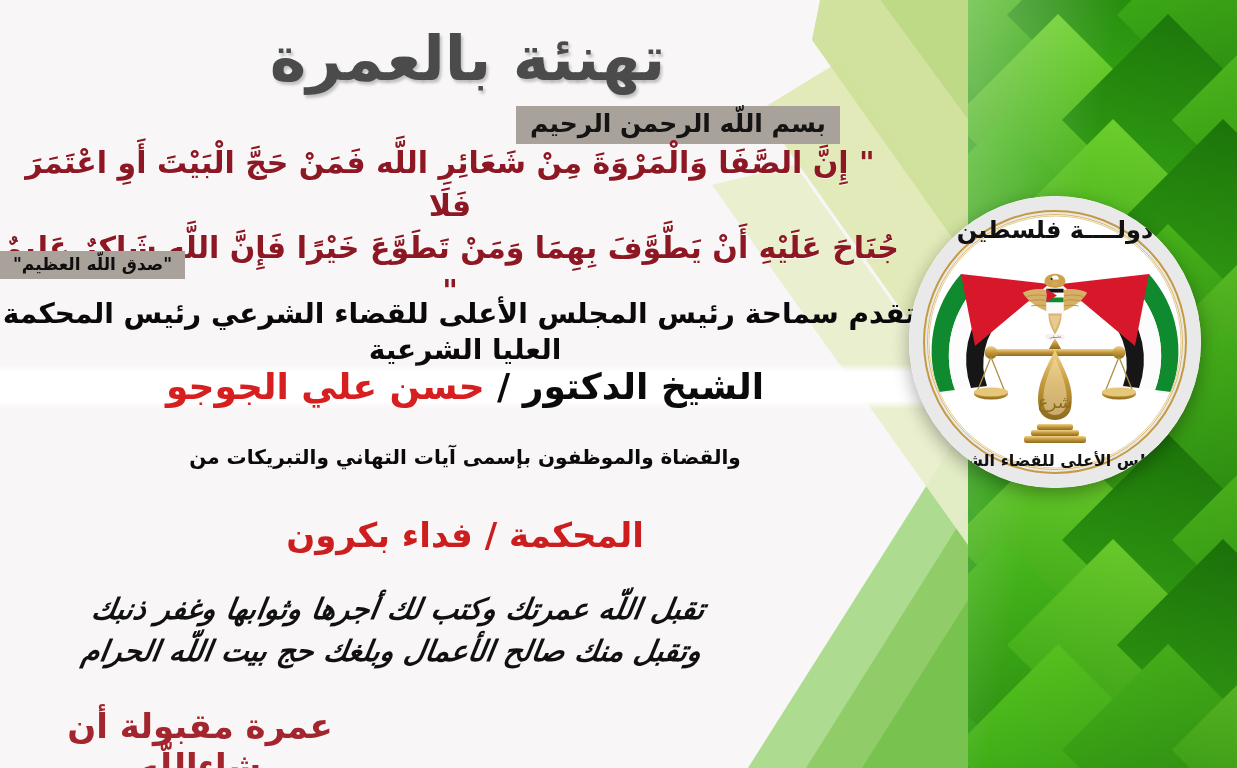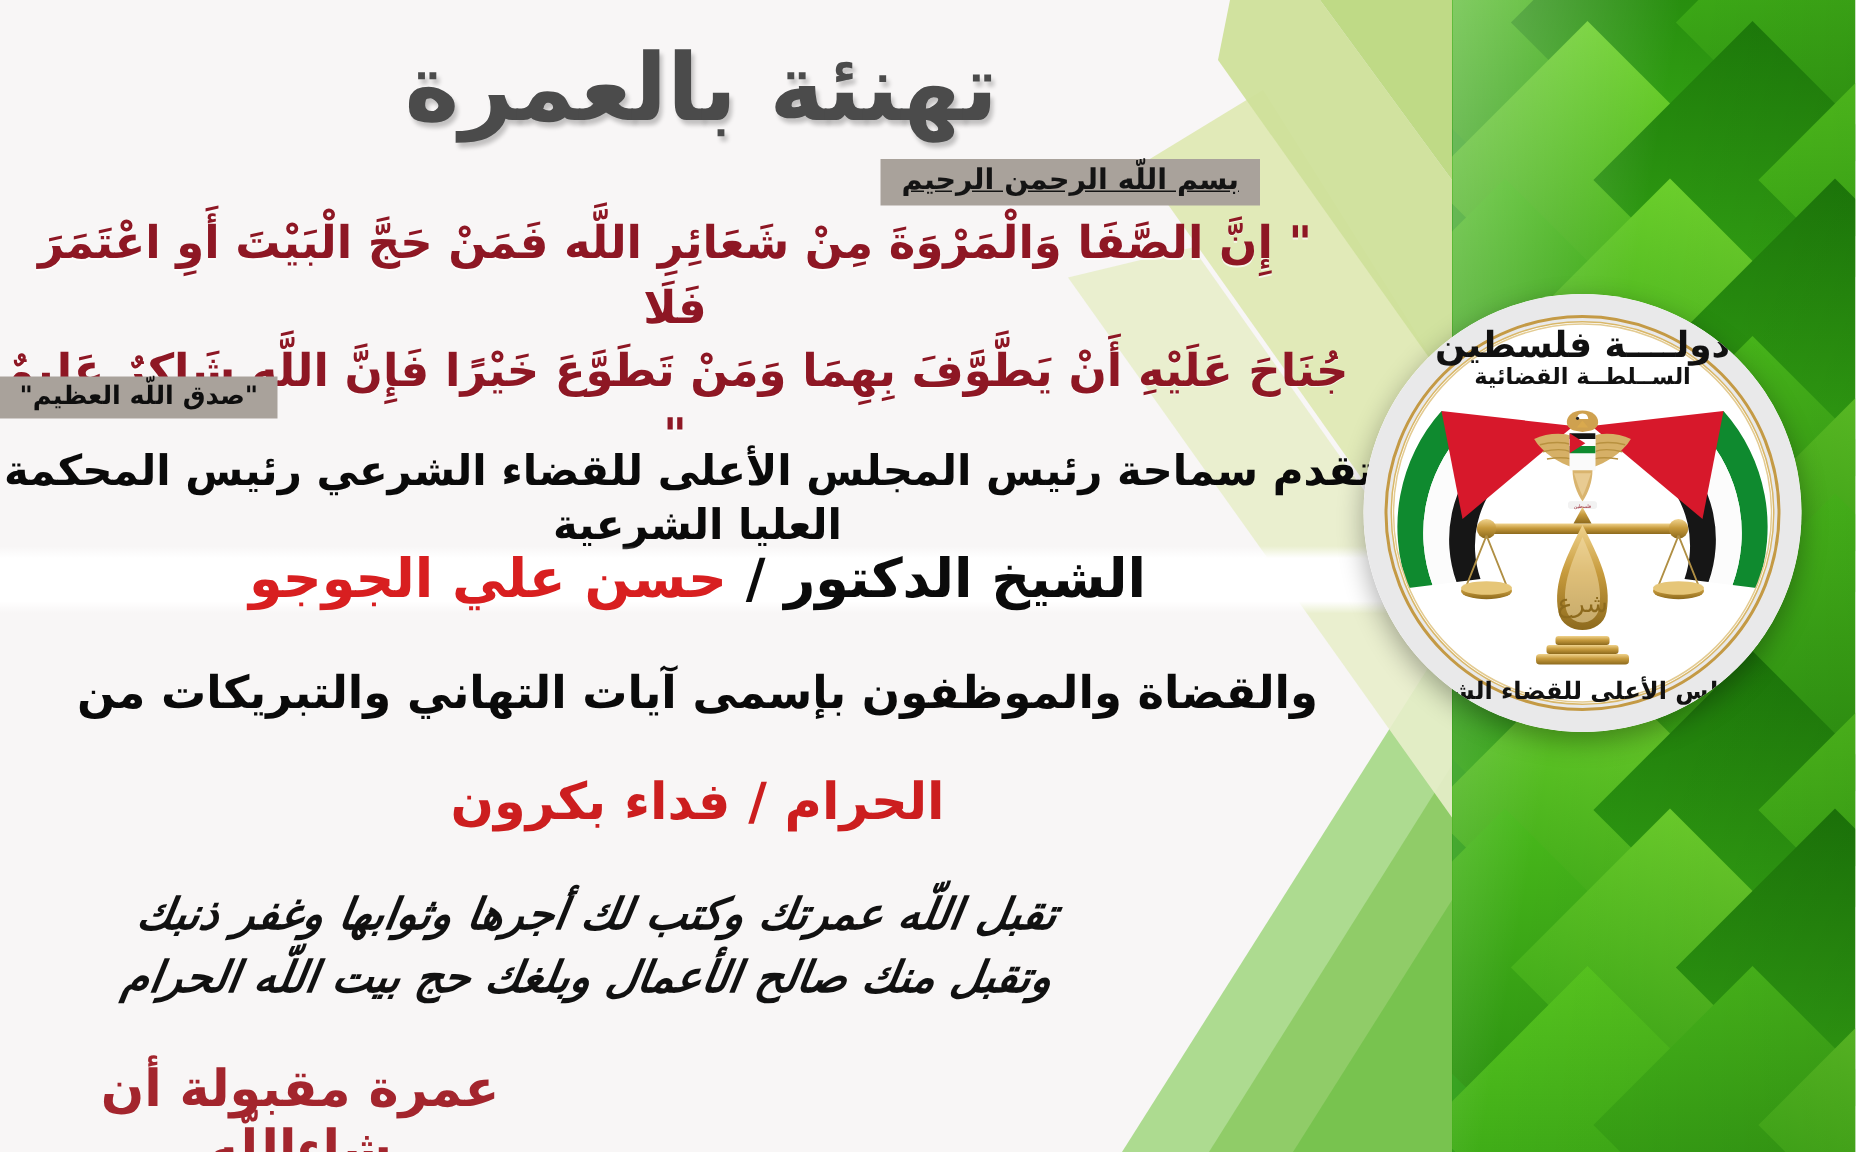--- a/index.html
+++ b/index.html
@@ -46,23 +46,22 @@
     text-align:center;
     font-size:62px; font-weight:700; letter-spacing:2px;
     color:#4b4b4b;
     text-shadow:2px 3px 3px rgba(0,0,0,.22), 0 0 1px #fff;
   }
 
   #basmala{
     position:absolute; top:106px; right:128px;
     background:#a9a29b; color:#141414;
     padding:3px 14px 5px 14px;
-    font-size:19px; font-weight:700;
+    font-size:25px; font-weight:700;
     line-height:1.2;
-    text-decoration:underline;
   }
 
   #verse{
     position:absolute; top:142px; left:0; width:900px;
     color:#8e1724;
     font-size:30px; font-weight:700; line-height:1.42;
     text-align:center;
     text-shadow:0 1px 0 rgba(255,255,255,.7);
   }
 
@@ -83,21 +82,21 @@
     position:absolute; top:364px; left:0; width:930px;
     font-size:36px; font-weight:700;
     line-height:1.25;
     background:linear-gradient(to bottom,rgba(255,255,255,0) 0%,#ffffff 18%,#ffffff 82%,rgba(255,255,255,0) 100%);
   }
   #line-name .blk{ color:#0b0b0b; }
   #line-name .red{ color:#d81f20; }
 
   #line-staff{
     position:absolute; top:445px; left:0; width:930px;
-    color:#0a0a0a; font-size:30px; font-weight:700;
+    color:#0a0a0a; font-size:20px; font-weight:700;
     text-align:center;
   }
 
   #line-honoree{
     position:absolute; top:515px; left:0; width:930px;
     color:#cc1e1f; font-size:34px; font-weight:700;
     text-align:center;
   }
 
   #calligraphy{
@@ -209,21 +208,21 @@
     <div id="sadaq">"صدق اللّه العظيم"</div>
 
     <div id="line-presenter">يتقدم سماحة  رئيس المجلس الأعلى للقضاء الشرعي رئيس المحكمة العليا الشرعية</div>
 
     <div id="line-name">
       <span class="blk">الشيخ الدكتور / </span><span class="red">حسن علي الجوجو</span>
     </div>
 
     <div id="line-staff">والقضاة والموظفون بإسمى آيات التهاني والتبريكات من</div>
 
-    <div id="line-honoree">الحرام / فداء بكرون</div>
+    <div id="line-honoree">المحكمة / فداء بكرون</div>
 
     <div id="calligraphy">
       <div>تقبل اللّه عمرتك وكتب لك أجرها وثوابها وغفر ذنبك</div>
       <div>وتقبل منك صالح الأعمال وبلغك حج بيت اللّه الحرام</div>
     </div>
 
     <div id="footer">عمرة مقبولة أن شاءاللّه</div>
   </div>
 
   <div id="logo">
@@ -244,21 +243,20 @@
         <path d="M246 194 A100 100 0 0 0 226 92 L212 106 A84 84 0 0 1 230 192 Z" fill="#fcfcfc"></path>
         <path d="M230 192 A84 84 0 0 0 212 106 L198 120 A68 68 0 0 1 214 190 Z" fill="#161616"></path>
         <path d="M240 78 L152 88 L226 150 Z" fill="#d7182b"></path>
       </g>
 
       <circle cx="146" cy="146" r="131" fill="none" stroke="#c49a45" stroke-width="2"></circle>
       <circle cx="146" cy="146" r="126" fill="none" stroke="#e3cb92" stroke-width="1"></circle>
     </svg>
 
     <div class="logo-top-text">دولــــة فلسطين</div>
-    <div class="logo-top-text2">الســلطــة القضائية</div>
 
     <svg id="eagle" viewBox="0 0 80 78">
       <path d="M40 6 C33 6 29 10 29 14 C29 17 31 19 34 20 L40 21 L46 20 C49 19 51 17 51 14 C51 10 47 6 40 6 Z" fill="#cfa14f"></path>
       <path d="M40 8 C37 8 36 10 36 12 L44 12 C44 10 43 8 40 8 Z" fill="#fff"></path>
       <circle cx="36.5" cy="11.5" r="1.1" fill="#222"></circle>
       <path d="M40 13 L36 18 L44 18 Z" fill="#d9a94e"></path>
       <path d="M6 26 C14 22 26 21 33 24 L33 46 C24 43 12 36 6 26 Z" fill="#d6b066"></path>
       <path d="M74 26 C66 22 54 21 47 24 L47 46 C56 43 68 36 74 26 Z" fill="#d6b066"></path>
       <path d="M10 30 C18 28 27 28 32 30 M12 35 C20 33 27 33 32 35 M15 40 C22 39 28 39 32 40" stroke="#b8913f" stroke-width="1" fill="none"></path>
       <path d="M70 30 C62 28 53 28 48 30 M68 35 C60 33 53 33 48 35 M65 40 C58 39 52 39 48 40" stroke="#b8913f" stroke-width="1" fill="none"></path>

